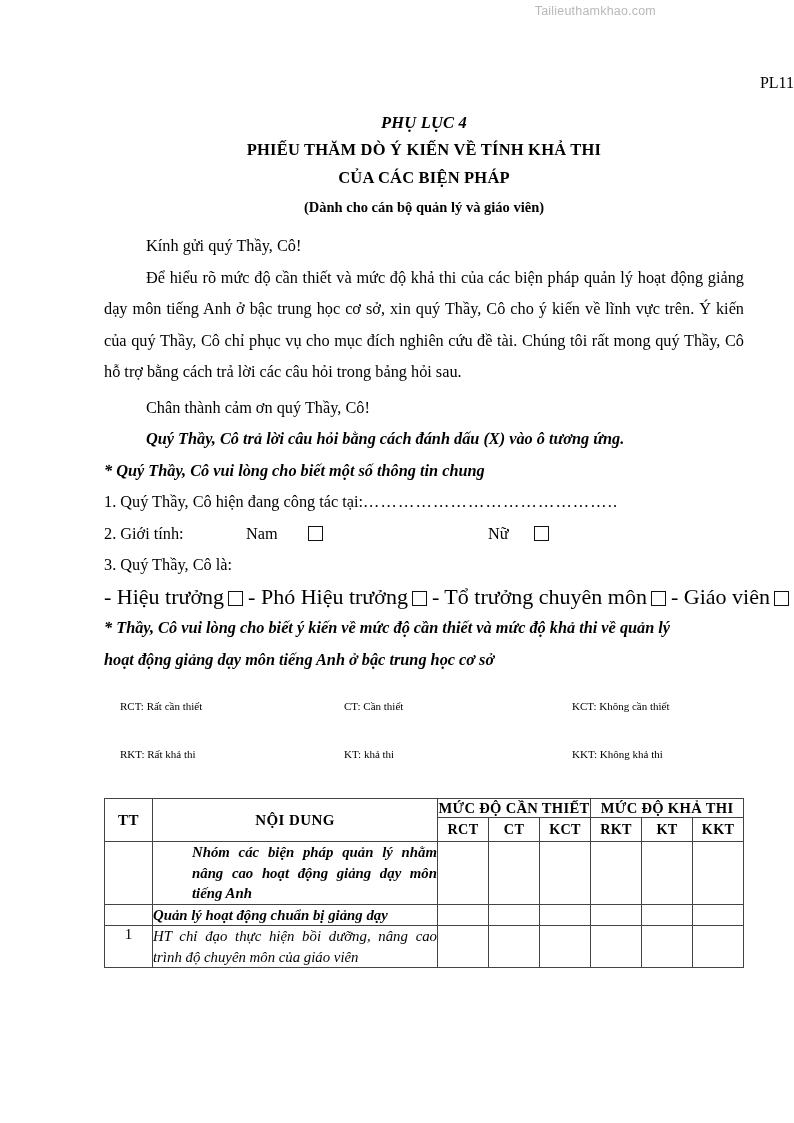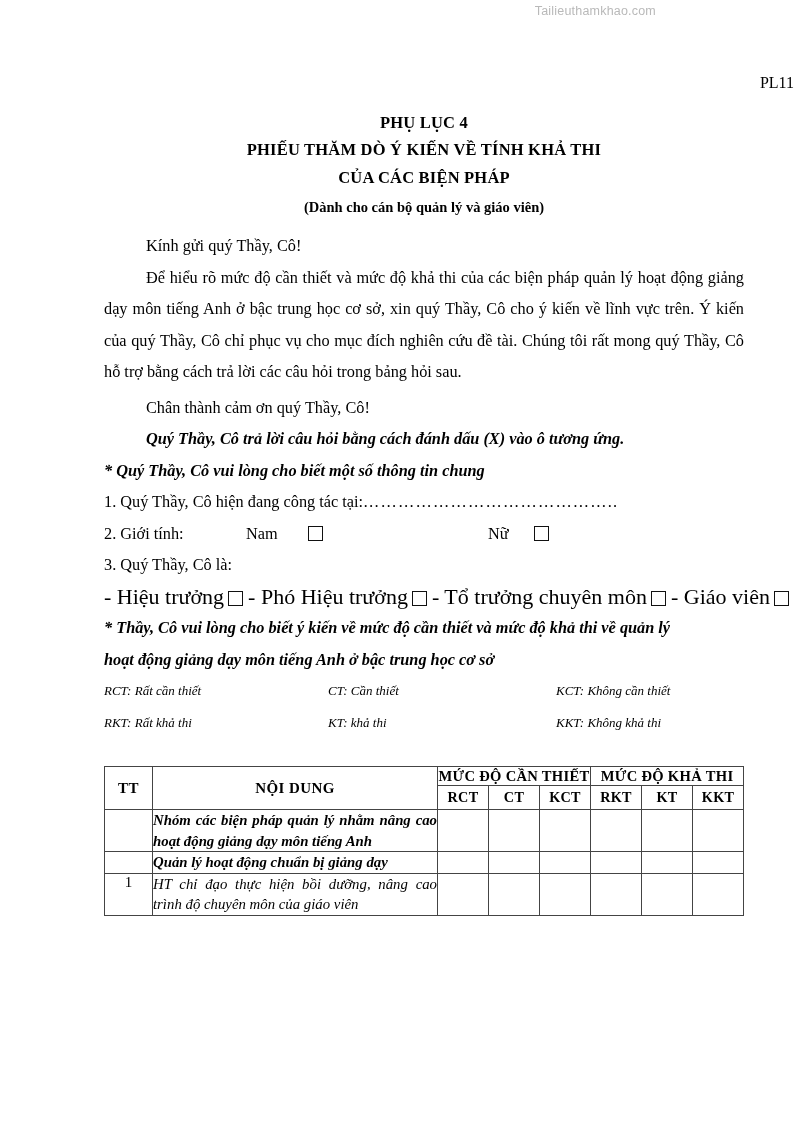--- a/index.html
+++ b/index.html
@@ -55,20 +55,21 @@
   }
 
   .title-block {
     text-align: center;
     font-weight: bold;
     letter-spacing: 0.2px;
   }
   .title-1 {
     font-size: 16.5px;
     line-height: 26px;
+    font-style: italic;
   }
   .title-2 {
     font-size: 16.5px;
     line-height: 28px;
   }
   .title-3 {
     font-size: 16.5px;
     line-height: 28px;
   }
   .title-4 {
@@ -145,24 +146,23 @@
 
   .role-row {
     font-size: 22px;
     line-height: 31.5px;
     margin: 0;
     white-space: nowrap;
   }
   .role-row .chk { margin: 0 5px 0 4px; }
 
   .legend-row {
-    font-size: 13px;
-    line-height: 31.5px;
-    font-style: italic;
-    margin: 0;
+    font-size: 11px;
+    line-height: 31.5px;
+    margin: 16px;
     display: flex;
   }
   .legend-row .c1 { width: 224px; }
   .legend-row .c2 { width: 228px; }
   .legend-row .c3 { flex: 1; }
 
   
   .tbl-wrap {
     margin-top: 28px;
   }
@@ -202,20 +202,21 @@
     font-size: 14.8px;
     line-height: 20.5px;
     padding: 3px 6px 4px 7px;
     text-align: justify;
     text-justify: inter-word;
     font-style: italic;
   }
   td.cell-text.bi {
     font-weight: bold;
     font-style: italic;
+    padding-left: 39px;
   }
   td.cell-text.b {
     font-weight: bold;
   }
   td.cell-num {
     font-size: 15px;
     text-align: center;
     vertical-align: middle;
   }
   td.cell-blank { }

